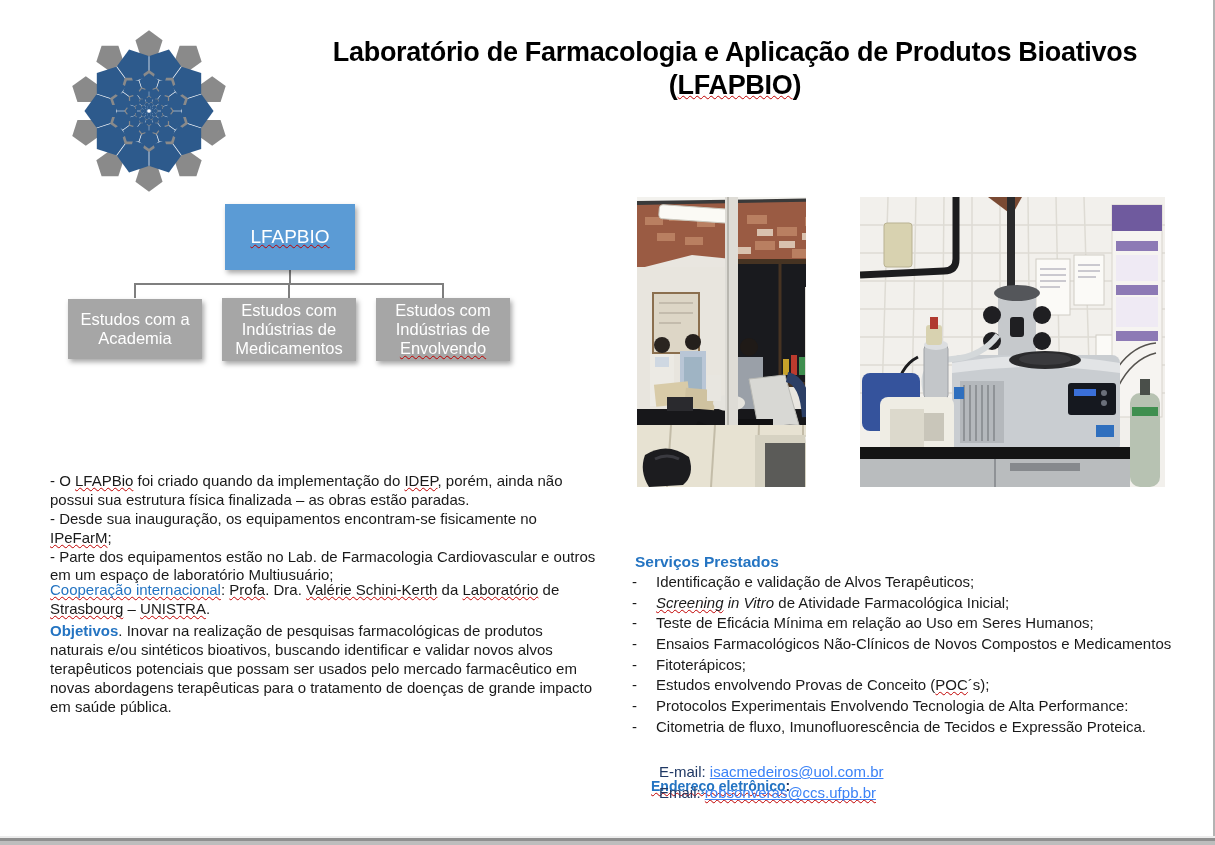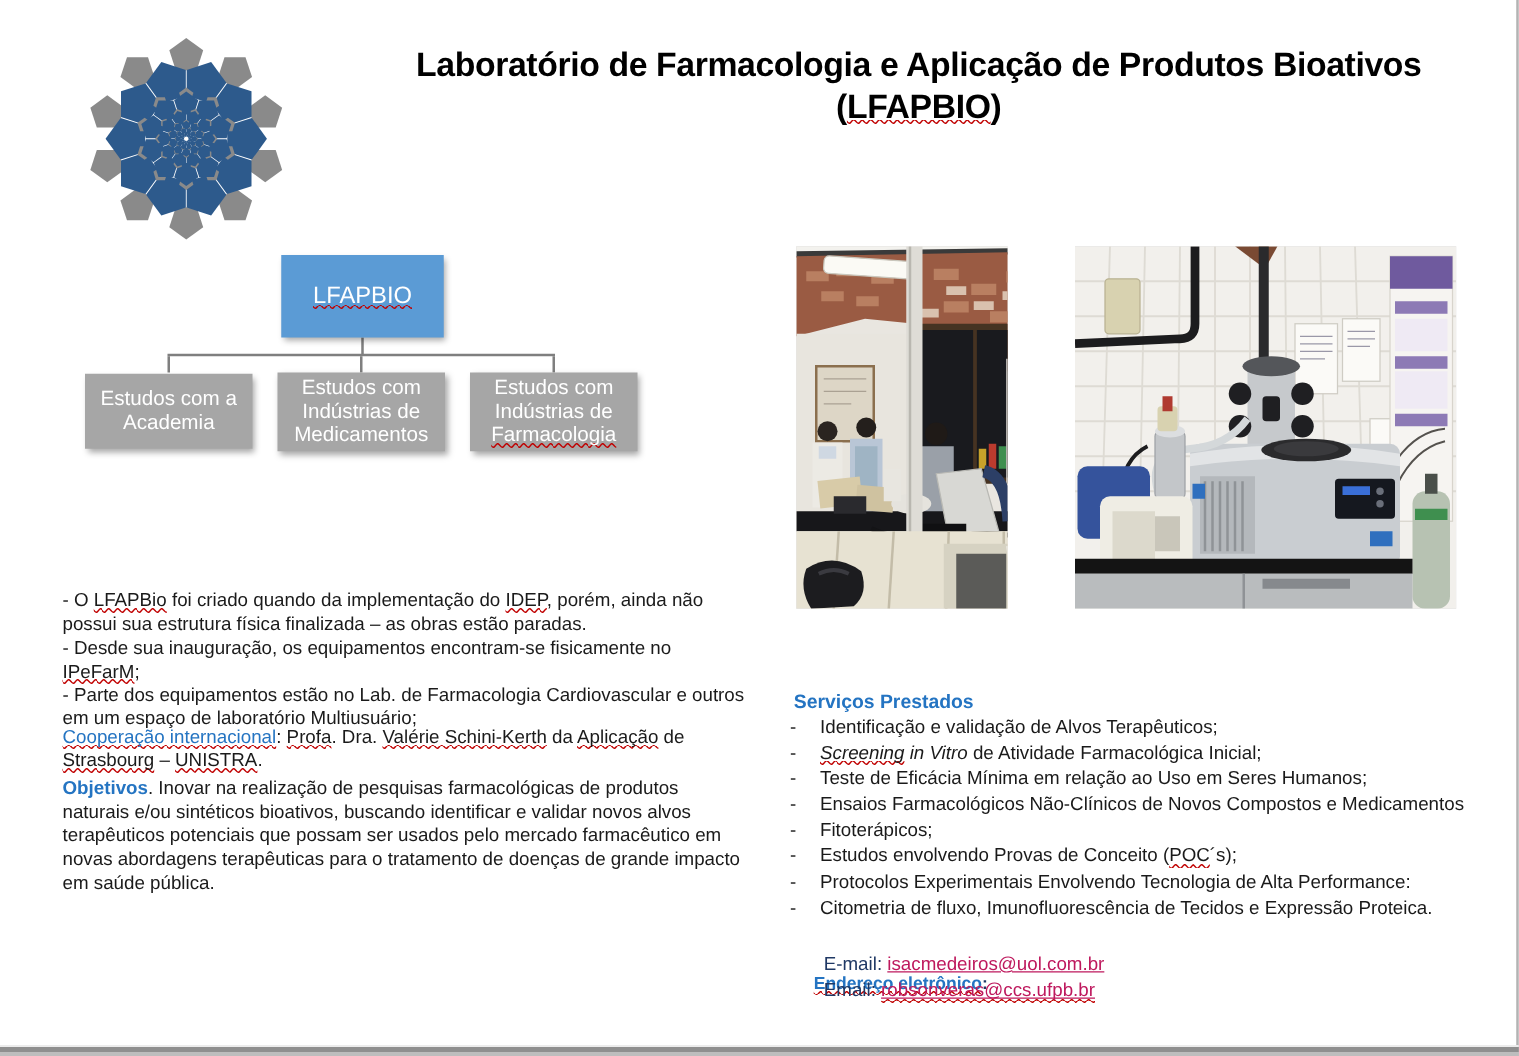--- a/index.html
+++ b/index.html
@@ -42,21 +42,21 @@
 
   
   #services-heading{left:635px;top:553px;font-size:15.5px;}
   #services-list{left:630px;top:572px;width:575px;}
   .svc-item{position:relative;padding-left:26px;font-size:15px;line-height:1.38;color:#1a1a1a;}
   .svc-dash{position:absolute;left:2px;top:0;}
 
   
   #contact-heading{left:651px;top:778px;font-size:14px;}
   #email-lines{left:659px;top:761px;font-size:15px;line-height:1.42;}
-  .email-link{color:#be185d;text-decoration:underline;cursor:pointer;}
+  .email-link{color:#3b82f6;text-decoration:underline;cursor:pointer;}
 
   
   #bottom-bar{left:0;bottom:0;width:1215px;height:9px;
     background:linear-gradient(#ececec 0 22%,#8f8f8f 22% 60%,#bdbdbd 60% 100%);}
 </style>
 </head>
 <body>
 
 <div id="slide">
 
@@ -197,21 +197,21 @@
       <span class="sq">LFAPBIO</span>
     </div>
   <div class="abs" id="org-children">
       <div class="org-child">
         <span><span>Estudos com a Academia</span></span>
       </div>
       <div class="org-child">
         <span><span>Estudos com Indústrias de Medicamentos</span></span>
       </div>
       <div class="org-child">
-        <span><span>Estudos com Indústrias de </span><span class="sq">Farmacologia</span></span>
+        <span><span>Estudos com Indústrias de </span><span class="sq">Envolvendo</span></span>
       </div>
     </div>
 
   <div class="abs photo" id="photo-left">
     <svg viewBox="0 0 209 290" width="209" height="290">
       <rect x="0" y="0" width="209" height="290" fill="#e9e6e0"></rect>
 
       <rect x="0" y="0" width="209" height="34" fill="#f3f2ee"></rect>
       <path d="M0,4 L209,1 L209,6 L0,9 Z" fill="#3a3a3a"></path>
 
@@ -424,21 +424,21 @@
       <line x1="135" y1="262" x2="135" y2="290" stroke="#8f9296" stroke-width="2"></line>
       <rect x="150" y="266" width="70" height="8" fill="#86898d"></rect>
     </svg>
   </div>
 
   <div class="abs bodytext" id="intro-block">
       <div><span>- O </span><span class="sq">LFAPBio</span><span> foi criado quando da implementação do </span><span class="sq">IDEP</span><span>, porém, ainda não possui sua estrutura física finalizada – as obras estão paradas.</span></div>
       <div><span>- Desde sua inauguração, os equipamentos encontram-se fisicamente no </span><span class="sq">IPeFarM</span><span>;</span></div>
       <div><span>- Parte dos equipamentos estão no Lab. de Farmacologia Cardiovascular e outros em um espaço de laboratório Multiusuário;</span></div>
     </div>
-  <div class="abs bodytext" id="coop-block"><span class="blue sq">Cooperação internacional</span><span>: </span><span class="sq">Profa</span><span>. Dra. </span><span class="sq">Valérie Schini-Kerth</span><span> da </span><span class="sq">Aplicação</span><span> de </span><span class="sq">Strasbourg</span><span> – </span><span class="sq">UNISTRA</span><span>.</span></div>
+  <div class="abs bodytext" id="coop-block"><span class="blue sq">Cooperação internacional</span><span>: </span><span class="sq">Profa</span><span>. Dra. </span><span class="sq">Valérie Schini-Kerth</span><span> da </span><span class="sq">Laboratório</span><span> de </span><span class="sq">Strasbourg</span><span> – </span><span class="sq">UNISTRA</span><span>.</span></div>
   <div class="abs bodytext" id="objectives-block"><span class="b blue">Objetivos</span><span>.  Inovar na realização de pesquisas farmacológicas de  produtos naturais e/ou sintéticos bioativos, buscando identificar e validar novos alvos terapêuticos potenciais que possam ser usados pelo mercado farmacêutico em novas abordagens terapêuticas para o tratamento de doenças de grande impacto em saúde pública.</span></div>
 
   <div class="abs b blue" id="services-heading">Serviços Prestados</div>
   <div class="abs" id="services-list">
       <div class="svc-item"><span class="svc-dash">-</span><span><span>Identificação e validação de Alvos Terapêuticos;</span></span></div>
       <div class="svc-item"><span class="svc-dash">-</span><span><span class="it sq">Screening</span><span class="it"> in Vitro</span><span>  de Atividade Farmacológica Inicial;</span></span></div>
       <div class="svc-item"><span class="svc-dash">-</span><span><span>Teste de Eficácia Mínima em relação ao Uso em Seres Humanos;</span></span></div>
       <div class="svc-item"><span class="svc-dash">-</span><span><span>Ensaios Farmacológicos Não-Clínicos de Novos Compostos e Medicamentos</span></span></div>
       <div class="svc-item"><span class="svc-dash">-</span><span><span>Fitoterápicos;</span></span></div>
       <div class="svc-item"><span class="svc-dash">-</span><span><span>Estudos envolvendo Provas de Conceito (</span><span class="sq">POC</span><span>´s);</span></span></div>

